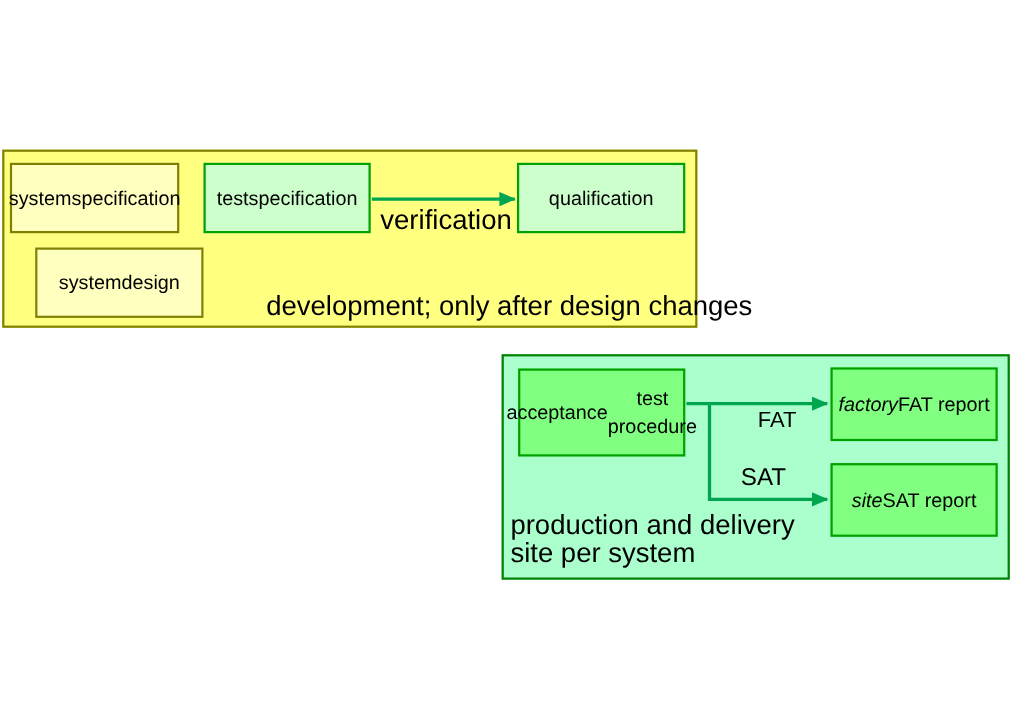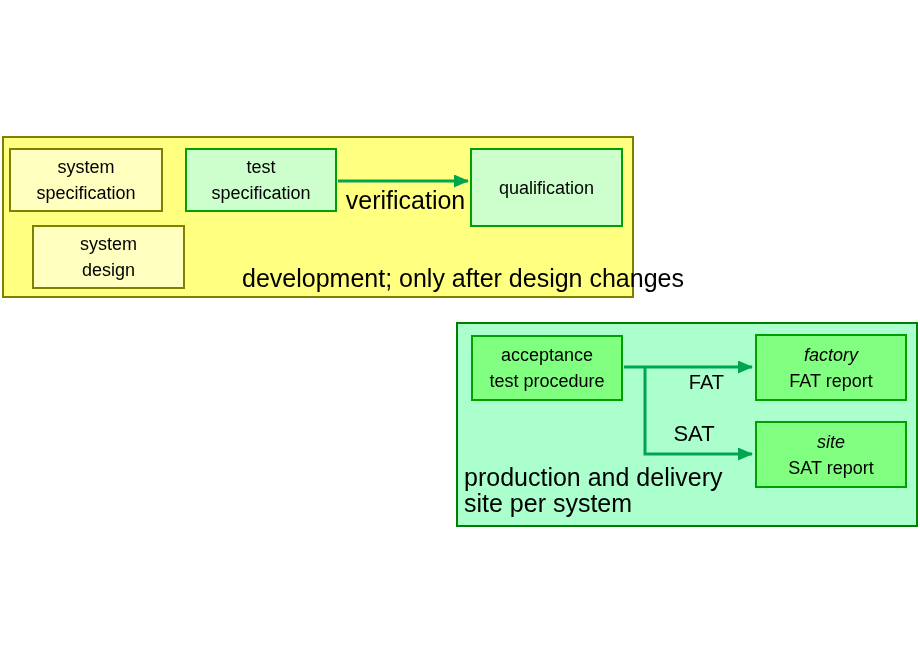--- a/index.html
+++ b/index.html
@@ -35,43 +35,43 @@
     background: var(--dev_panel_bg);
     border: 2px solid var(--dev_panel_border);
   }
   .panel-prod {
     left: 456px; top: 322px; width: 462px; height: 205px;
     background: var(--prod_panel_bg);
     border: 2px solid var(--prod_panel_border);
   }
   .box {
     position: absolute;
-    display: flex; flex-direction: column;
+    display: flex; flex-direction: row;
     align-items: center; justify-content: center;
     text-align: center;
     font-size: 18px; line-height: 26px;
     color: var(--text_color);
   }
   .box-spec {
     background: var(--spec_box_bg);
     border: 2px solid var(--spec_box_border);
   }
   .box-test {
     background: var(--test_box_bg);
     border: 2px solid var(--test_box_border);
   }
   .box-report {
     background: var(--report_box_bg);
     border: 2px solid var(--report_box_border);
   }
   .box-system-specification { left: 9px;   top: 148px; width: 154px; height: 64px; }
   .box-test-specification   { left: 185px; top: 148px; width: 152px; height: 64px; }
-  .box-qualification-doc    { left: 470px; top: 148px; width: 153px; height: 79px; text-align: right; }
+  .box-qualification-doc    { left: 470px; top: 148px; width: 153px; height: 64px; text-align: right; }
   .box-system-design        { left: 32px;  top: 225px; width: 153px; height: 64px; }
-  .box-acceptance           { left: 471px; top: 335px; width: 152px; height: 66px; }
+  .box-acceptance           { left: 471px; top: 335px; width: 152px; height: 80px; }
   .box-factory-fat          { left: 755px; top: 334px; width: 152px; height: 67px; }
   .box-site-sat             { left: 755px; top: 421px; width: 152px; height: 67px; }
   .italic-line { font-style: italic; }
   .diagram-label {
     position: absolute;
     font-size: 25px; line-height: 26px;
     color: var(--text_color);
     white-space: nowrap;
   }
   .label-verification { left: 343px; top: 187px; width: 125px; text-align: center; }

